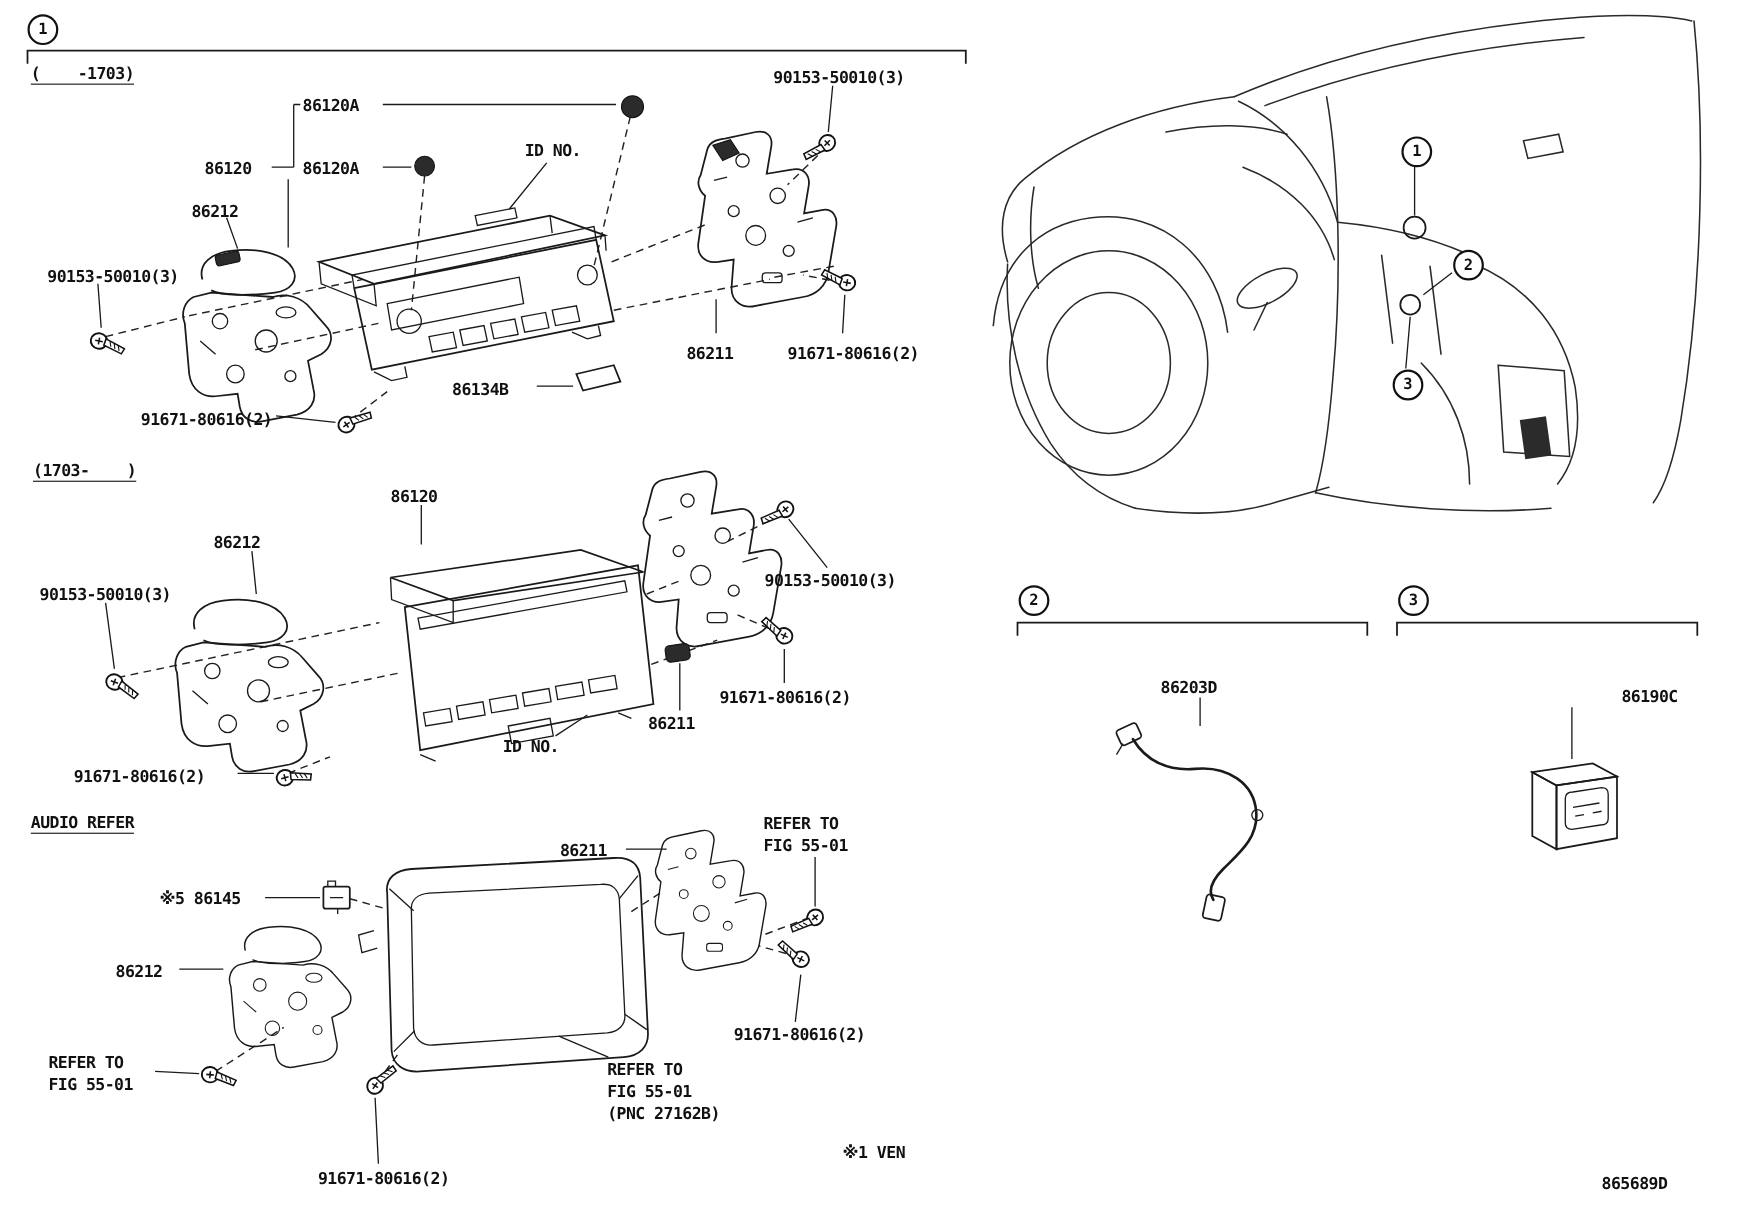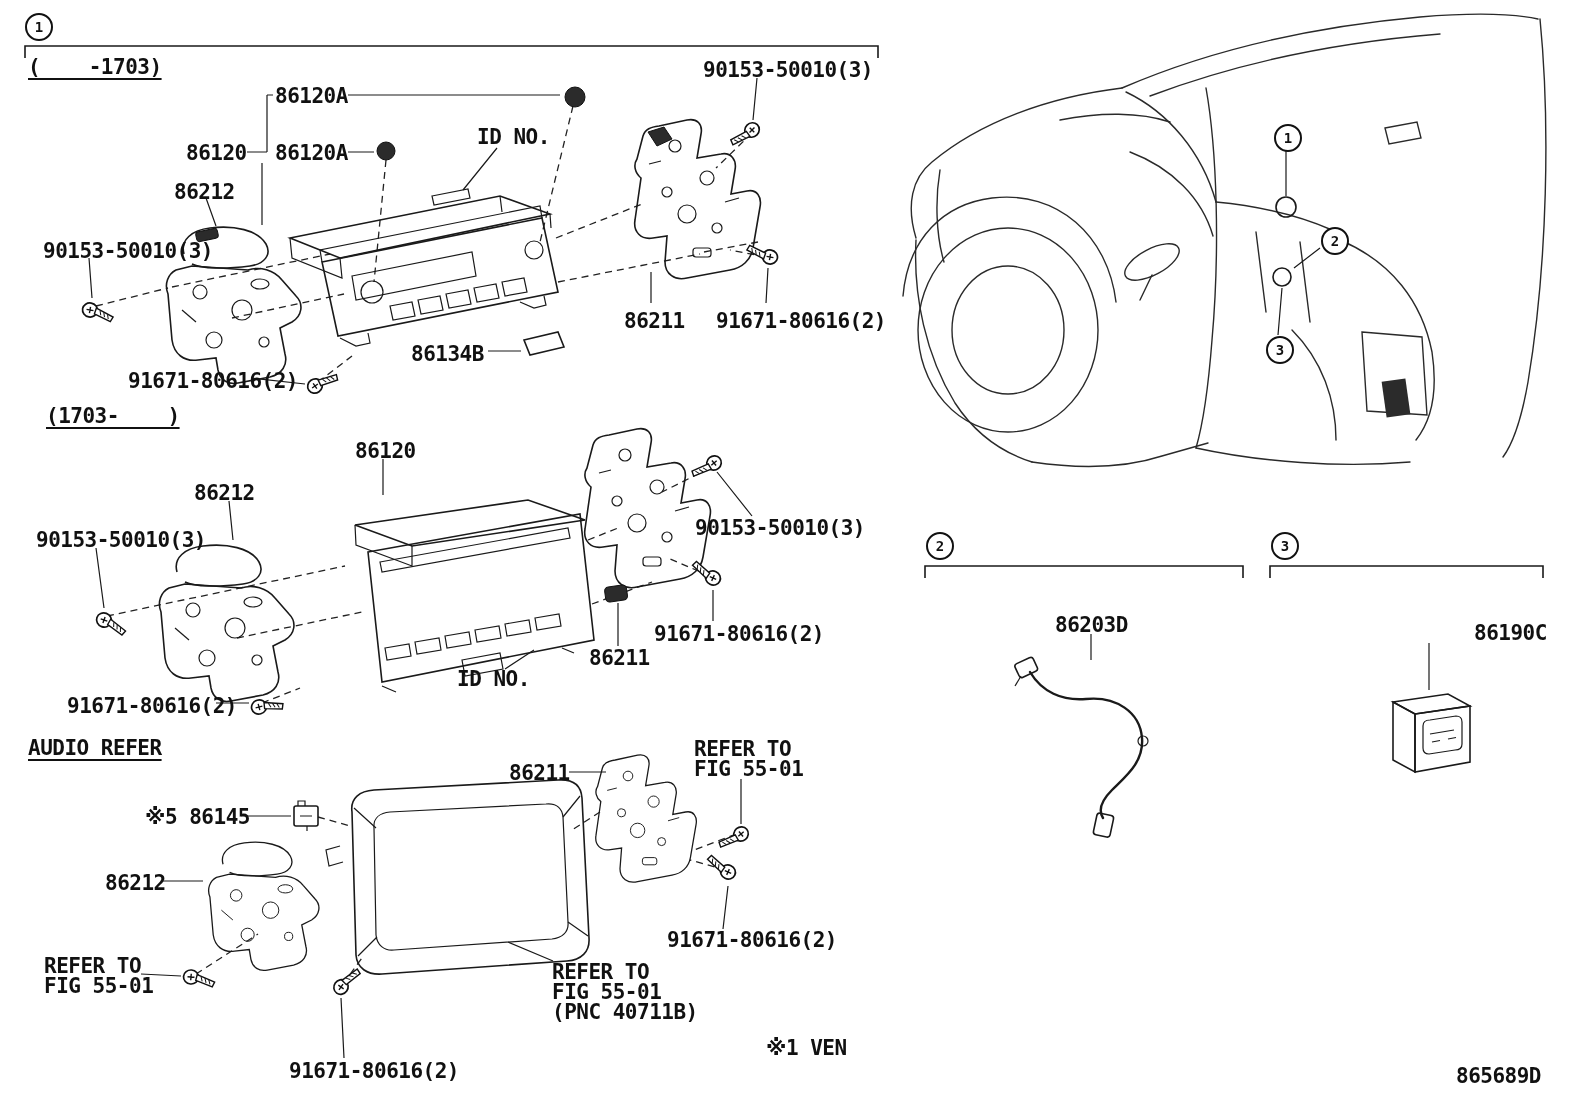--- a/index.html
+++ b/index.html
@@ -1,19 +1,19 @@
 <!DOCTYPE html>
 <html><head>
 <meta charset="utf-8">
 <style>
   html,body{margin:0;padding:0;background:#fff;}
   #canvas{position:relative;width:1592px;height:1099px;background:#fff;overflow:hidden;
           font-family:"DejaVu Sans Mono","DejaVu Sans",monospace;}
   svg{position:absolute;left:0;top:0;}
-  .lbl{position:absolute;font-size:21px;font-weight:700;color:#111;white-space:pre;line-height:20px;letter-spacing:-0.5px;}
+  .lbl{position:absolute;font-size:15px;font-weight:700;color:#111;white-space:pre;line-height:20px;letter-spacing:-0.5px;}
   .u{text-decoration:underline;text-underline-offset:4px;}
   .callout{position:absolute;width:24px;height:24px;border:2px solid #111;border-radius:50%;
            font-size:14px;font-weight:700;color:#111;display:flex;align-items:center;justify-content:center;background:#fff;}
   .ln{fill:none;stroke:#1a1a1a;stroke-width:1.6px;}
   .thin{fill:none;stroke:#1a1a1a;stroke-width:1.2px;}
   .dash{fill:none;stroke:#222;stroke-width:1.3px;stroke-dasharray:7 5;}
   .sk{fill:none;stroke:#2a2a2a;stroke-width:1.4px;stroke-linecap:round;}
   .cable{fill:none;stroke:#1a1a1a;stroke-width:2.4px;stroke-linecap:round;}
   .dark{fill:#2b2b2b;stroke:#111;stroke-width:1px;}
 </style>
@@ -212,42 +212,42 @@
 <div class="lbl" style="left:275px;top:143px;">86120A</div>
 <div class="lbl" style="left:477px;top:127px;">ID NO.</div>
 <div class="lbl" style="left:703px;top:60px;">90153-50010(3)</div>
 <div class="lbl" style="left:174px;top:182px;">86212</div>
 <div class="lbl" style="left:43px;top:241px;">90153-50010(3)</div>
 <div class="lbl" style="left:624px;top:311px;">86211</div>
 <div class="lbl" style="left:716px;top:311px;">91671-80616(2)</div>
 <div class="lbl" style="left:411px;top:344px;">86134B</div>
 <div class="lbl" style="left:128px;top:371px;">91671-80616(2)</div>
 
-<div class="lbl u" style="left:30px;top:406px;margin-left:16px;">(1703-    )</div>
+<div class="lbl u" style="left:30px;top:418px;">(1703-    )</div>
 <div class="lbl" style="left:355px;top:441px;">86120</div>
 <div class="lbl" style="left:194px;top:483px;">86212</div>
 <div class="lbl" style="left:36px;top:530px;">90153-50010(3)</div>
 <div class="lbl" style="left:695px;top:518px;">90153-50010(3)</div>
 <div class="lbl" style="left:654px;top:624px;">91671-80616(2)</div>
 <div class="lbl" style="left:589px;top:648px;">86211</div>
 <div class="lbl" style="left:457px;top:669px;">ID NO.</div>
 <div class="lbl" style="left:67px;top:696px;">91671-80616(2)</div>
 
 <div class="lbl u" style="left:28px;top:738px;">AUDIO REFER</div>
 <div class="lbl" style="left:509px;top:763px;">86211</div>
 <div class="lbl" style="left:694px;top:739px;">REFER TO</div>
 <div class="lbl" style="left:694px;top:759px;">FIG 55-01</div>
 <div class="lbl" style="left:145px;top:807px;">※5 86145</div>
 <div class="lbl" style="left:105px;top:873px;">86212</div>
 <div class="lbl" style="left:44px;top:956px;">REFER TO</div>
 <div class="lbl" style="left:44px;top:976px;">FIG 55-01</div>
 <div class="lbl" style="left:667px;top:930px;">91671-80616(2)</div>
 <div class="lbl" style="left:552px;top:962px;">REFER TO</div>
 <div class="lbl" style="left:552px;top:982px;">FIG 55-01</div>
-<div class="lbl" style="left:552px;top:1002px;">(PNC 40711B)</div>
+<div class="lbl" style="left:552px;top:1002px;">(PNC 27162B)</div>
 <div class="lbl" style="left:766px;top:1038px;">※1 VEN</div>
 <div class="lbl" style="left:289px;top:1061px;">91671-80616(2)</div>
 
 <div class="lbl" style="left:1055px;top:615px;text-align:center;">86203D</div>
 <div class="lbl" style="left:1474px;top:623px;text-align:center;">86190C</div>
 <div class="lbl" style="left:1456px;top:1066px;">865689D</div>
 
 </div>
 
 </body></html>

